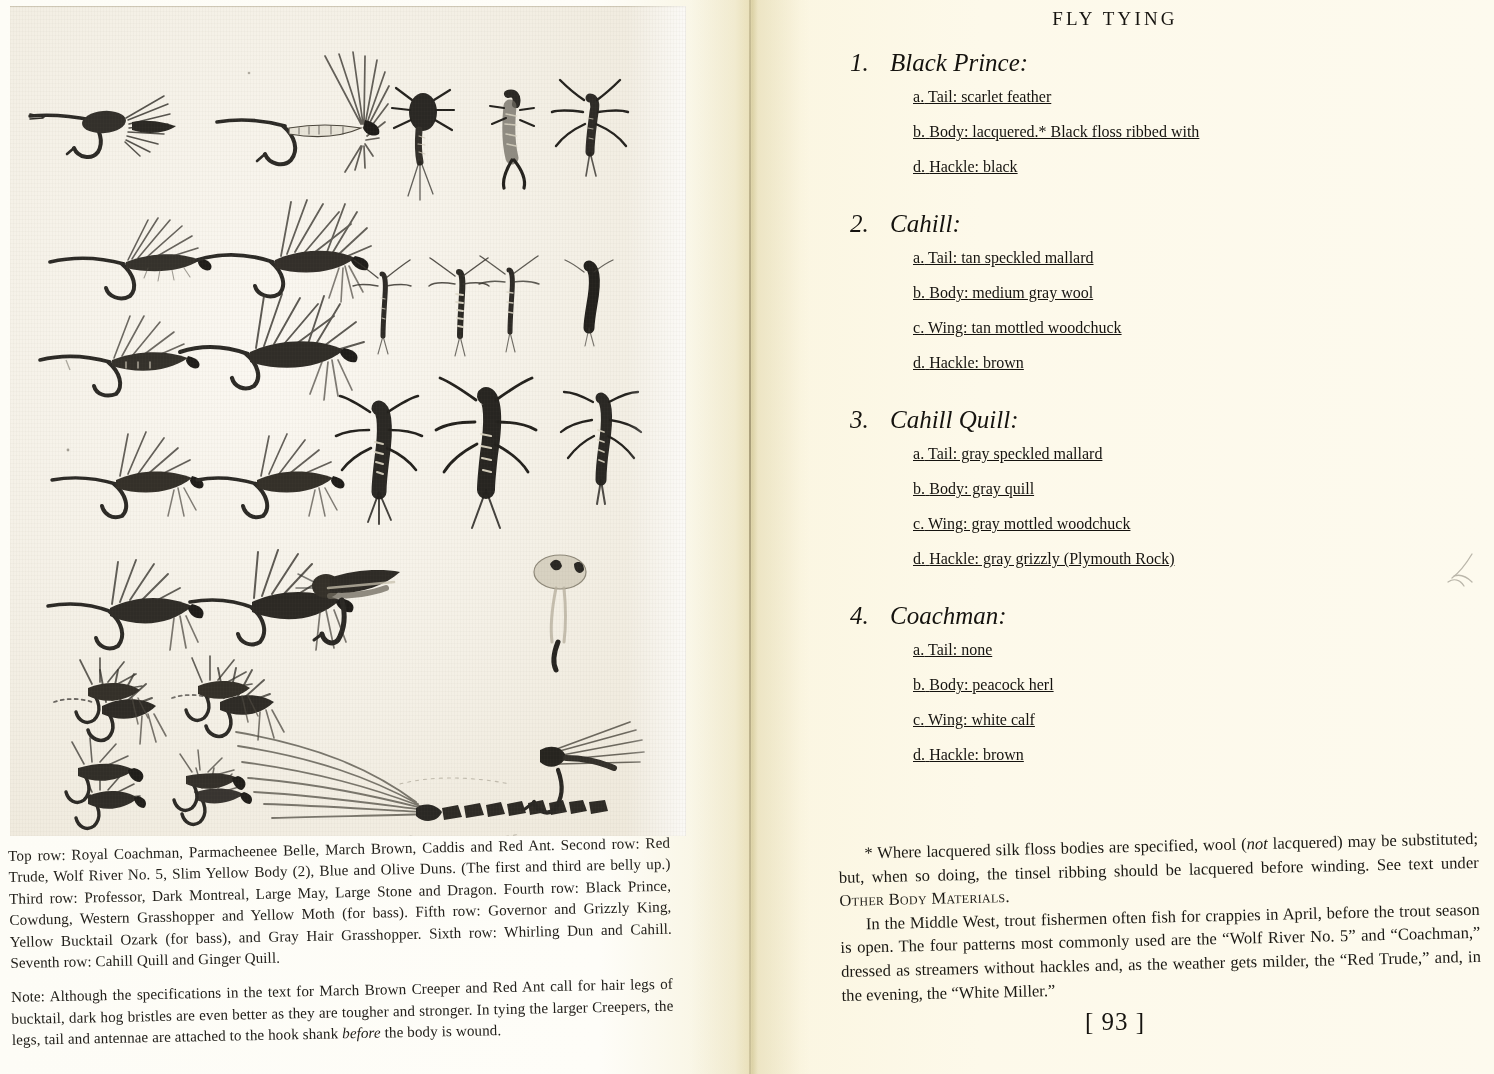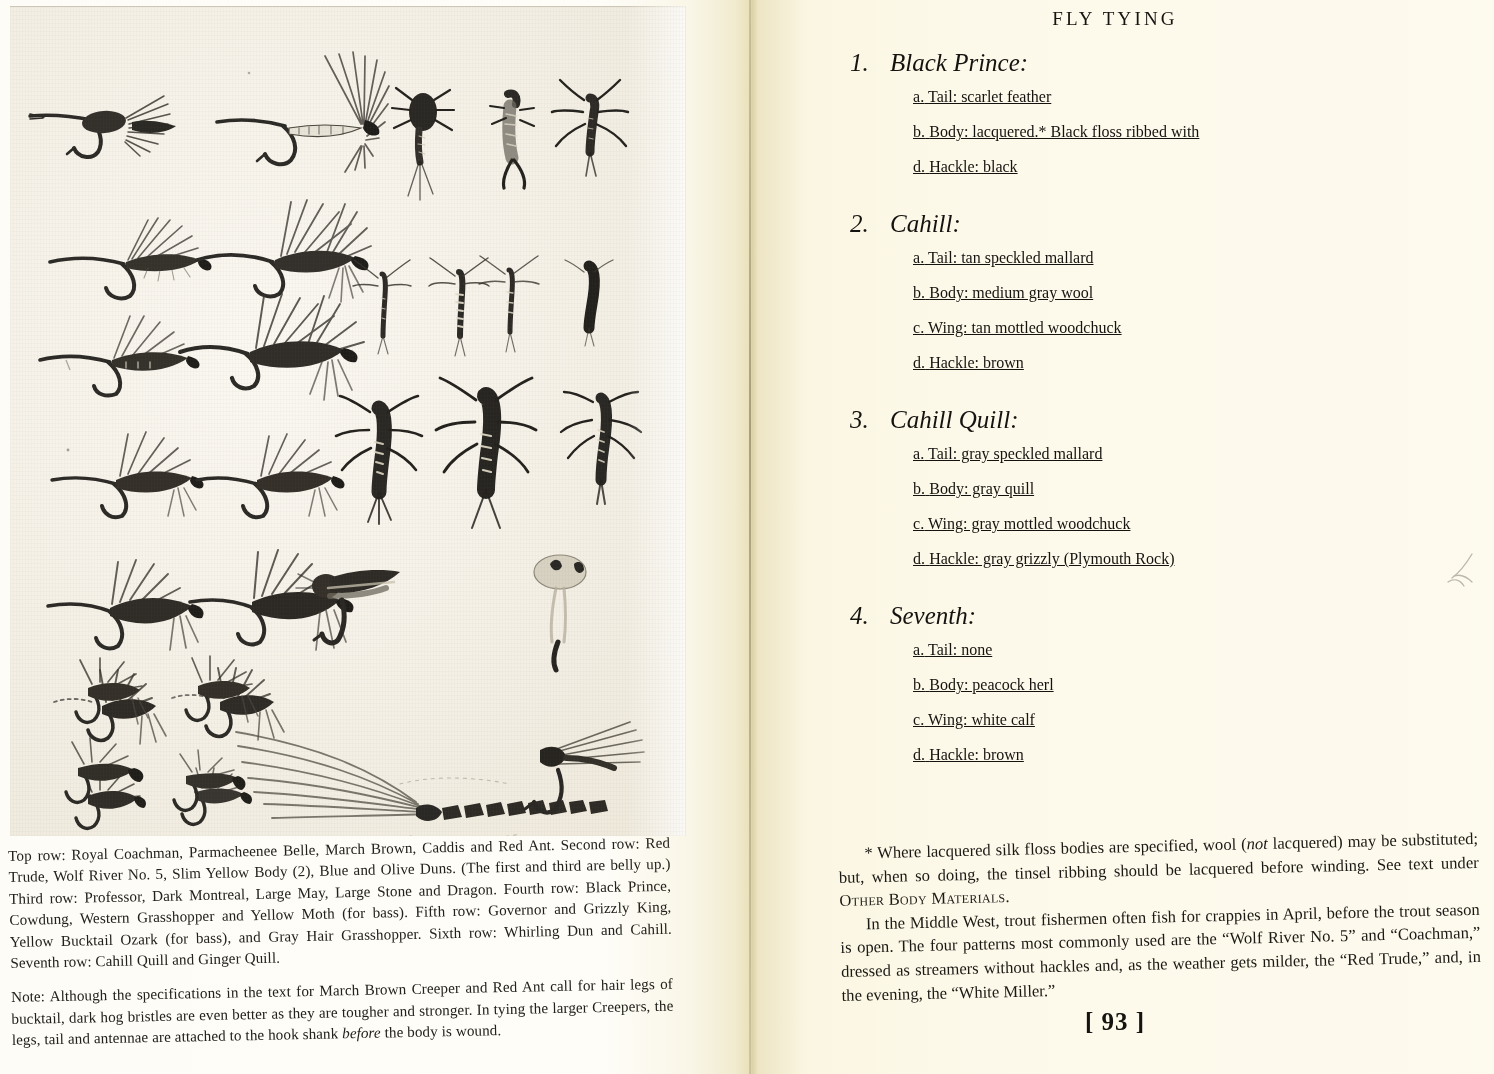--- a/index.html
+++ b/index.html
@@ -90,21 +90,21 @@
     text-align:justify;
     transform:rotate(-1.35deg);transform-origin:0 0;
   }
   .footnote p{margin:0;}
   .footnote .ind{text-indent:26px;}
   .footnote i{font-style:italic;}
   .smallcaps{font-variant:small-caps;letter-spacing:.3px;}
 
   .folio{
     position:absolute;left:0;right:0;top:1008px;text-align:center;
-    font-size:25px;color:#15130f;letter-spacing:1px;font-weight:bold;
+    font-size:25px;color:#15130f;letter-spacing:1px;
   }
 
   
   .speck{position:absolute;pointer-events:none;opacity:.55;}
   .gutter-line{
     position:absolute;left:749px;top:0;width:2px;height:1074px;
     background:linear-gradient(to bottom, rgba(150,138,100,.35), rgba(120,108,75,.55) 40%, rgba(150,138,100,.3));
   }
   .top-warm{
     position:absolute;left:690px;top:0;width:120px;height:1074px;
@@ -696,21 +696,21 @@
         <div class="parts">
           <div class="part"><span class="lbl">a.</span> <span>Tail: gray speckled mallard</span></div>
           <div class="part"><span class="lbl">b.</span> <span>Body: gray quill</span></div>
           <div class="part"><span class="lbl">c.</span> <span>Wing: gray mottled woodchuck</span></div>
           <div class="part"><span class="lbl">d.</span> <span>Hackle: gray grizzly (Plymouth Rock)</span></div>
         </div>
       </div>
 
       <div class="recipe">
         <div class="recipe-head">
-          <span class="recipe-num">4.</span><span class="recipe-name">Seventh:</span>
+          <span class="recipe-num">4.</span><span class="recipe-name">Coachman:</span>
         </div>
         <div class="parts">
           <div class="part"><span class="lbl">a.</span> <span>Tail: none</span></div>
           <div class="part"><span class="lbl">b.</span> <span>Body: peacock herl</span></div>
           <div class="part"><span class="lbl">c.</span> <span>Wing: white calf</span></div>
           <div class="part"><span class="lbl">d.</span> <span>Hackle: brown</span></div>
         </div>
       </div>
     </div>
 

